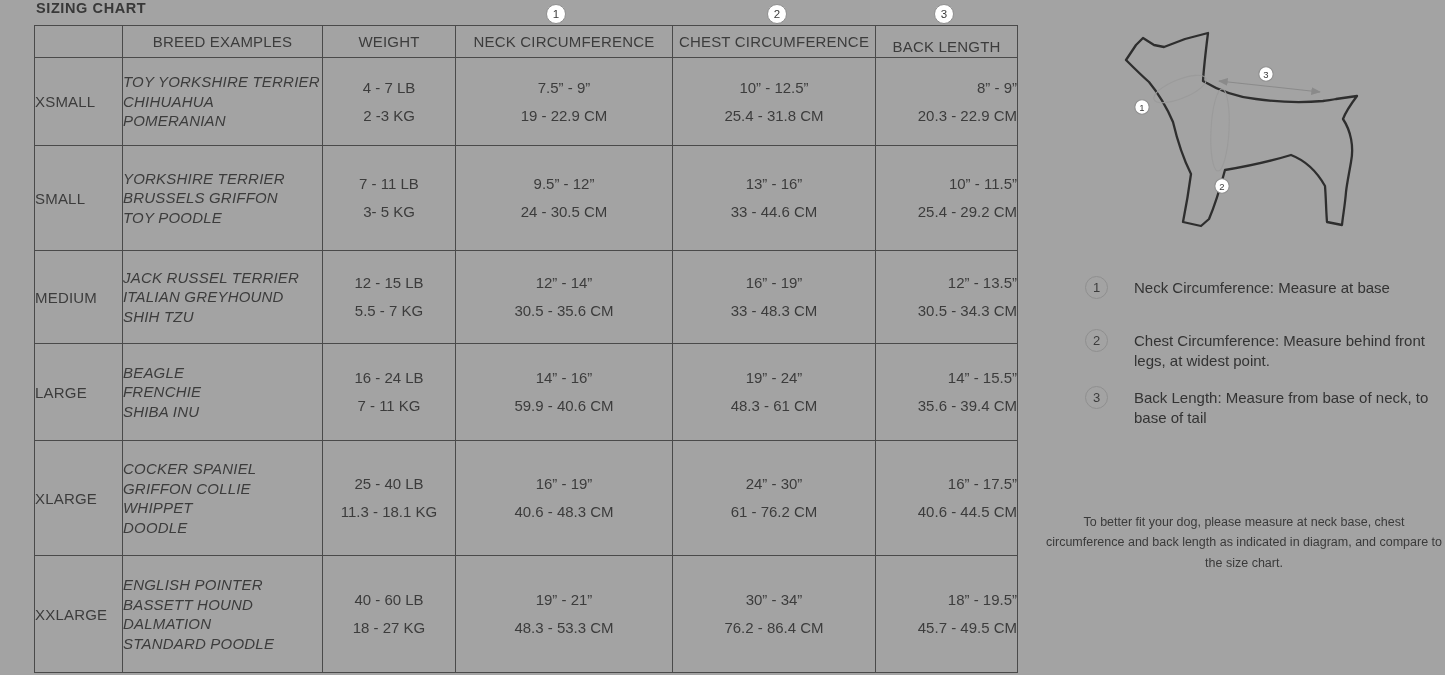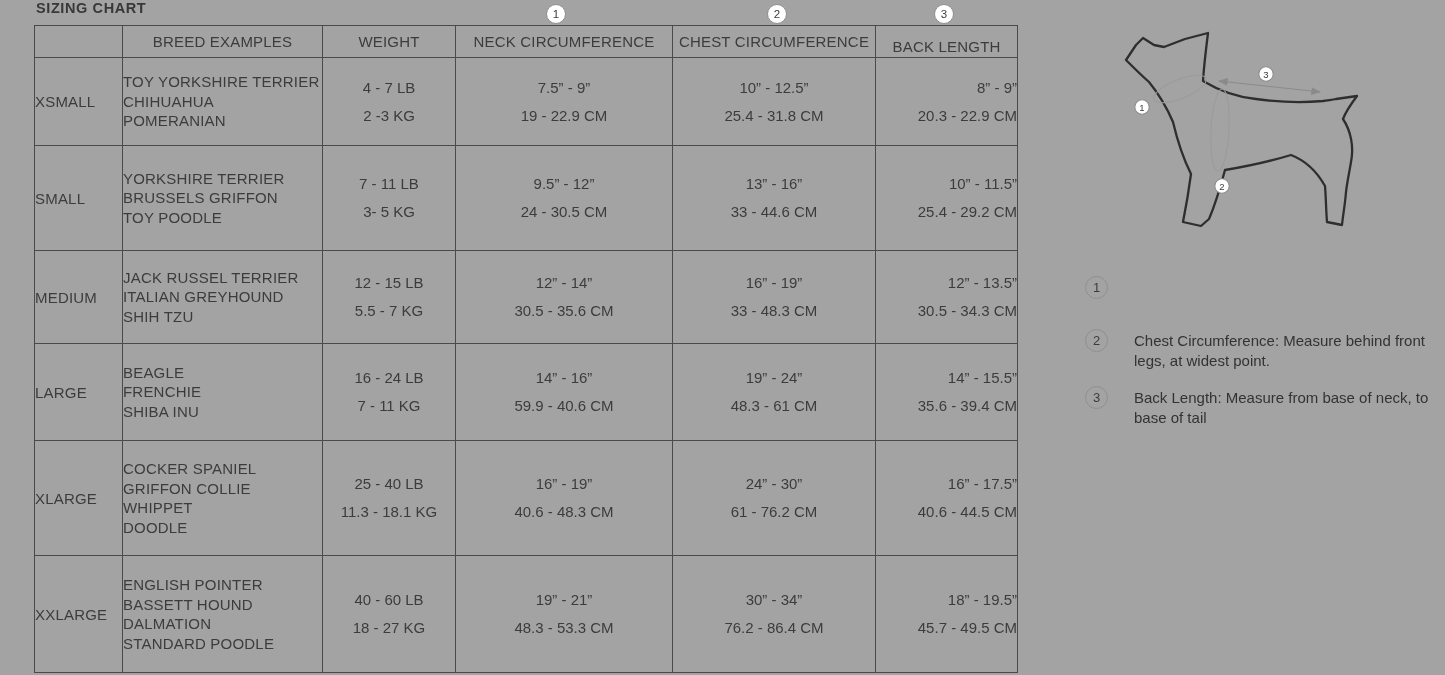--- a/index.html
+++ b/index.html
@@ -27,21 +27,21 @@
   table.sizing th{font-weight:normal;font-size:15px;text-align:center;letter-spacing:.2px;}
   table.sizing th.back-h{padding-top:9px;}
   tbody tr:nth-child(1){height:88px}
   tbody tr:nth-child(2){height:105px}
   tbody tr:nth-child(3){height:93px}
   tbody tr:nth-child(4){height:97px}
   tbody tr:nth-child(5){height:115px}
   tbody tr:nth-child(6){height:117px}
   td.col-size{letter-spacing:.2px;}
   td.col-breeds{text-align:left;padding-left:10px;}
-  td.col-breeds div{line-height:19.5px;letter-spacing:.2px;}
+  td.col-breeds div{line-height:19.5px;letter-spacing:.2px;font-style:italic;}
   td.m{text-align:center;}
   td.m div{line-height:28px;height:28px;}
   td.col-back{text-align:right;padding-left:14px;}
 
   
   .dog-svg{position:absolute;left:1080px;top:18px;width:365px;height:244px;}
 
   
   .legend{position:absolute;left:1085px;top:278px;width:350px;}
   .legend-item{display:flex;align-items:flex-start;}
@@ -295,27 +295,29 @@
     </g>
     <g>
       <circle cx="186" cy="56" r="7.2" fill="#fff" stroke="#8f8f8f" stroke-width="1.1"></circle>
       <text x="186" y="59.5" text-anchor="middle" font-size="9.5" fill="#3c3c3c">3</text>
     </g>
   </svg>
 
   <div class="legend">
     <div class="legend-item li-1">
       <span class="num-circle">1</span>
+      <span class="legend-text">Neck Circumference: Measure at base</span>
     </div>
     <div class="legend-item li-2">
       <span class="num-circle">2</span>
       <span class="legend-text">Chest Circumference: Measure behind front legs, at widest point.</span>
     </div>
     <div class="legend-item li-3">
       <span class="num-circle">3</span>
       <span class="legend-text">Back Length: Measure from base of neck, to base of tail</span>
     </div>
   </div>
 
   <div class="notes">
+    <p>To better fit your dog, please measure at neck base, chest circumference and back length as indicated in diagram, and compare to the size chart.</p>
   </div>
 
 </div>
 
 </body></html>

